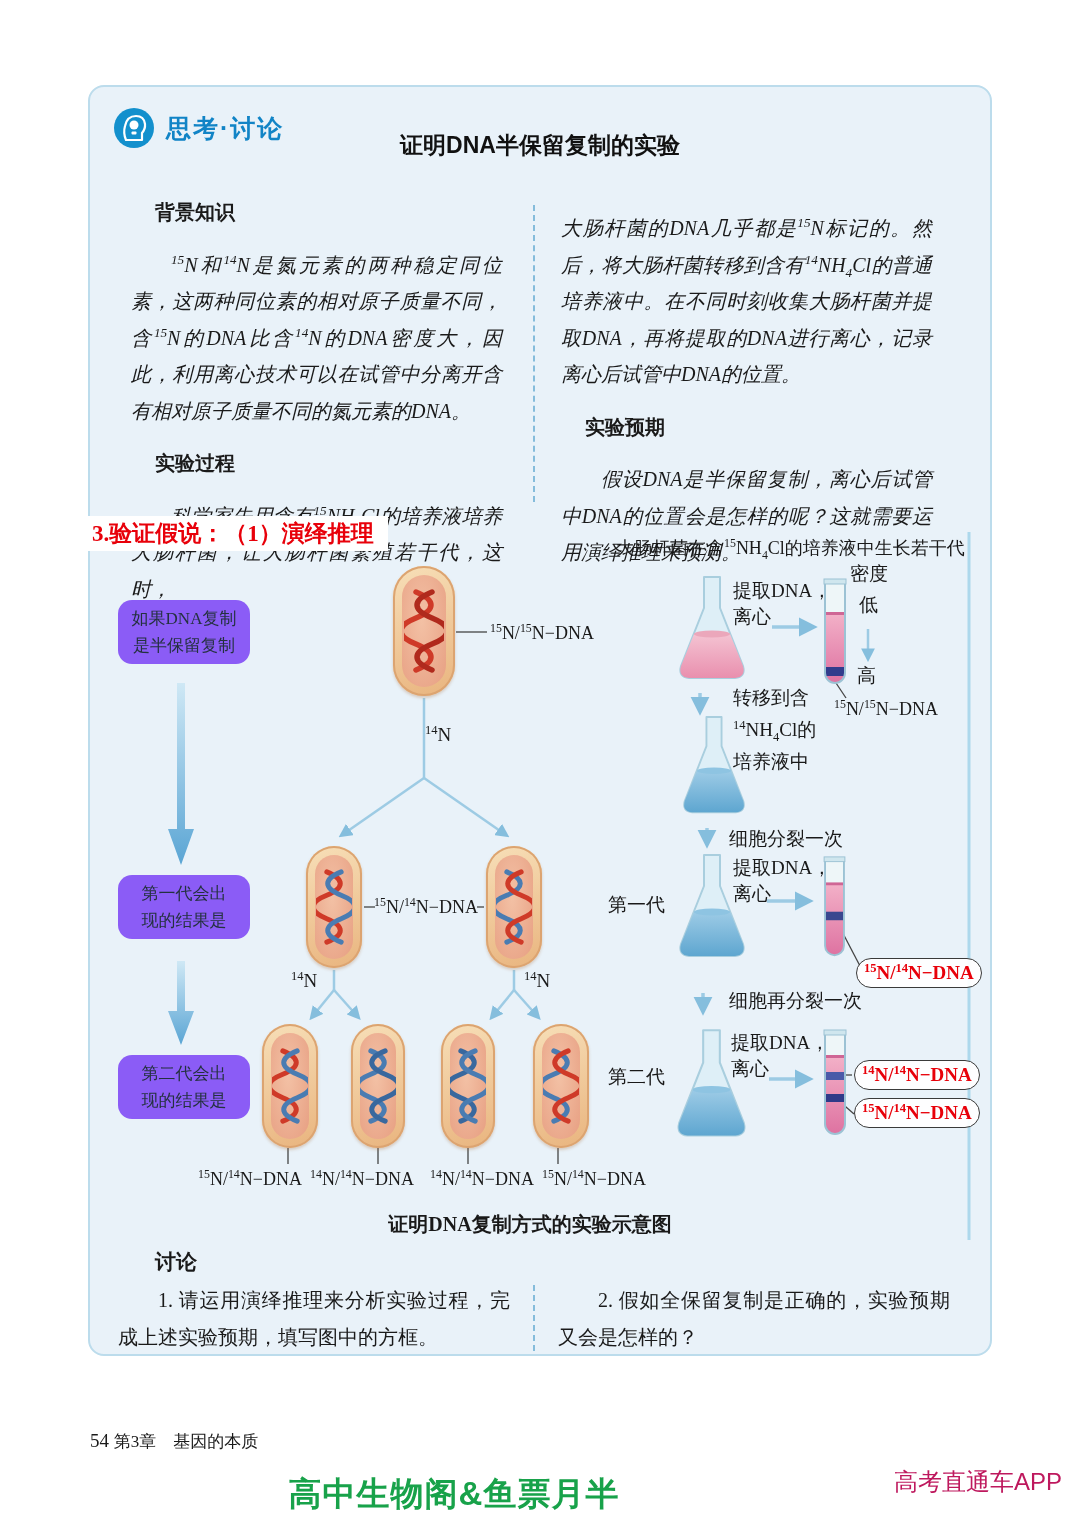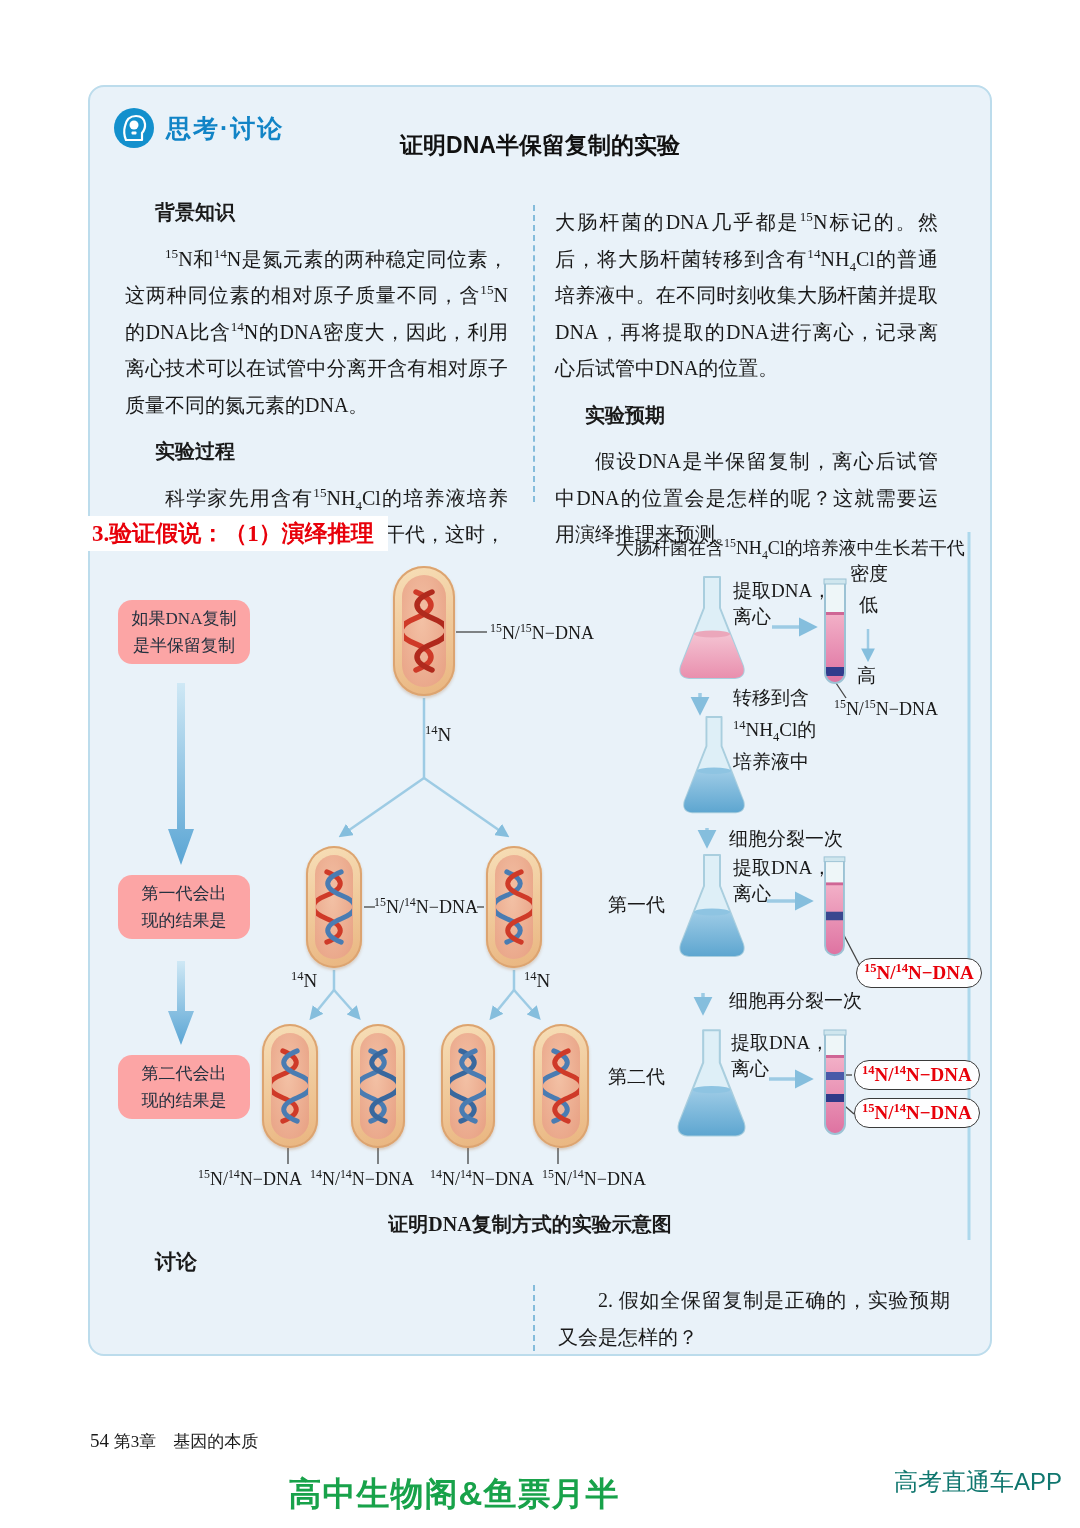--- a/index.html
+++ b/index.html
@@ -6,33 +6,33 @@
   .page{position:relative;width:1080px;height:1528px;background:#ffffff;overflow:hidden;
         font-family:"Liberation Serif",serif;color:#1a1a1a;}
   .panel{position:absolute;left:88px;top:85px;width:904px;height:1271px;background:#e9f2f9;
          border:2px solid #bcdcec;border-radius:16px;box-sizing:border-box;}
   .hdr-icon{position:absolute;left:112px;top:106px;width:44px;height:44px;}
   .hdr-label{position:absolute;left:166px;top:112px;font-family:"Liberation Sans",sans-serif;
              font-weight:bold;font-size:25px;color:#1184c6;letter-spacing:2px;}
   .title{position:absolute;left:88px;top:130px;width:904px;text-align:center;
          font-family:"Liberation Sans",sans-serif;font-weight:bold;font-size:23px;color:#111;}
   .col{position:absolute;top:194px;width:403px;}
-  .col p{margin:10px;font-size:20px;line-height:36.5px;text-align:justify;}
+  .col p{margin:16px;font-size:20px;line-height:36.5px;text-align:justify;font-style:italic;}
   .col p.ind{text-indent:2em;}
   .col h4{margin:0;font-size:20px;line-height:36.5px;font-weight:bold;text-indent:2em;
           font-family:"Liberation Sans",sans-serif;}
   sup{font-size:0.66em;line-height:0;vertical-align:super;}
   sub{font-size:0.66em;line-height:0;vertical-align:sub;}
   .dashv{position:absolute;left:533px;border-left:2px dashed #85bcdb;}
   .ann{position:absolute;left:88px;top:516px;width:296px;height:35px;background:#ffffff;
        color:#e8000a;font-weight:bold;font-size:23px;line-height:35px;padding-left:4px;
        white-space:nowrap;z-index:3;}
   .figure{position:absolute;left:88px;top:530px;width:904px;height:714px;}
   .figure .lines{position:absolute;left:0;top:0;width:904px;height:714px;z-index:0;}
-  .bluebox{position:absolute;background:#fca5a5;border-radius:14px;color:#24313f;
+  .bluebox{position:absolute;background:#8b5cf6;border-radius:14px;color:#24313f;
            font-size:17px;line-height:27px;text-align:center;padding:5px 4px;z-index:2;}
   .bigarrow{position:absolute;z-index:1;}
   .bact{position:absolute;border-radius:40px;background:linear-gradient(160deg,#f7dfb8,#e9b47e);
         box-shadow:inset 0 0 0 2px #dca471, 0 2px 3px rgba(170,110,60,.3);z-index:2;}
   .bact-core{position:absolute;inset:9px;border-radius:30px;
              background:radial-gradient(ellipse at 45% 40%,#f3c1a5,#e79f82);}
   .dna{position:absolute;left:50%;top:50%;transform:translate(-50%,-50%);}
   .flabel{position:absolute;font-size:19px;line-height:26px;color:#191919;white-space:nowrap;z-index:2;}
   .dna-label{font-size:18px;}
   .ctr{transform:translateX(-50%);}
@@ -44,21 +44,21 @@
   .disc-h{position:absolute;left:155px;top:1248px;font-family:"Liberation Sans",sans-serif;
           font-weight:bold;font-size:21px;}
   .disc-q{position:absolute;top:1282px;width:392px;font-size:20px;line-height:37px;
           text-align:justify;text-indent:2em;}
   .footer{position:absolute;left:90px;top:1430px;font-size:19px;}
   .footer .chap{font-size:17px;}
   .wm-green{position:absolute;left:0;top:1472px;width:908px;text-align:center;
             font-family:"Liberation Sans",sans-serif;font-weight:bold;font-size:33px;
             color:#18a24a;letter-spacing:1px;}
   .wm-gray{position:absolute;right:18px;top:1466px;font-family:"Liberation Sans",sans-serif;
-           font-size:24px;color:#0f766e;}
+           font-size:24px;color:#be185d;}
 </style>
 </head>
 <body>
 
 <div class="page">
   <div class="panel"></div>
 
   <div class="hdr-icon">
     <svg viewBox="0 0 44 44" width="44" height="44">
       <circle cx="22" cy="22" r="20" fill="#1390cd"></circle>
@@ -358,20 +358,21 @@
         <rect x="0" y="66" width="26" height="8" fill="#2f3a88"></rect>
       </g>
       <path d="M3,3 H23 V96 A10,10 0 0 1 3,96 Z" fill="none" stroke="#9cc2d4" stroke-width="2"></path>
       <rect x="2" y="2" width="22" height="5" fill="#cfe6ee" stroke="#9cc2d4" stroke-width="1"></rect>
     </svg>
     <div class="rbubble" style="left:766px;top:530px"><sup>14</sup>N/<sup>14</sup>N−DNA</div>
     <div class="rbubble" style="left:766px;top:568px"><sup>15</sup>N/<sup>14</sup>N−DNA</div>
   </div>
 
   <div class="disc-h">讨论</div>
+  <div class="disc-q" style="left:118px">1. 请运用演绎推理来分析实验过程，完成上述实验预期，填写图中的方框。</div>
   <div class="dashv" style="top:1285px;height:66px"></div>
   <div class="disc-q" style="left:558px">2. 假如全保留复制是正确的，实验预期又会是怎样的？</div>
 
   <div class="footer">
     <span>54</span>
     <span class="chap">第3章　基因的本质</span>
   </div>
   <div class="wm-green">高中生物阁&amp;鱼票月半</div>
   <div class="wm-gray">高考直通车APP</div>
 </div>

